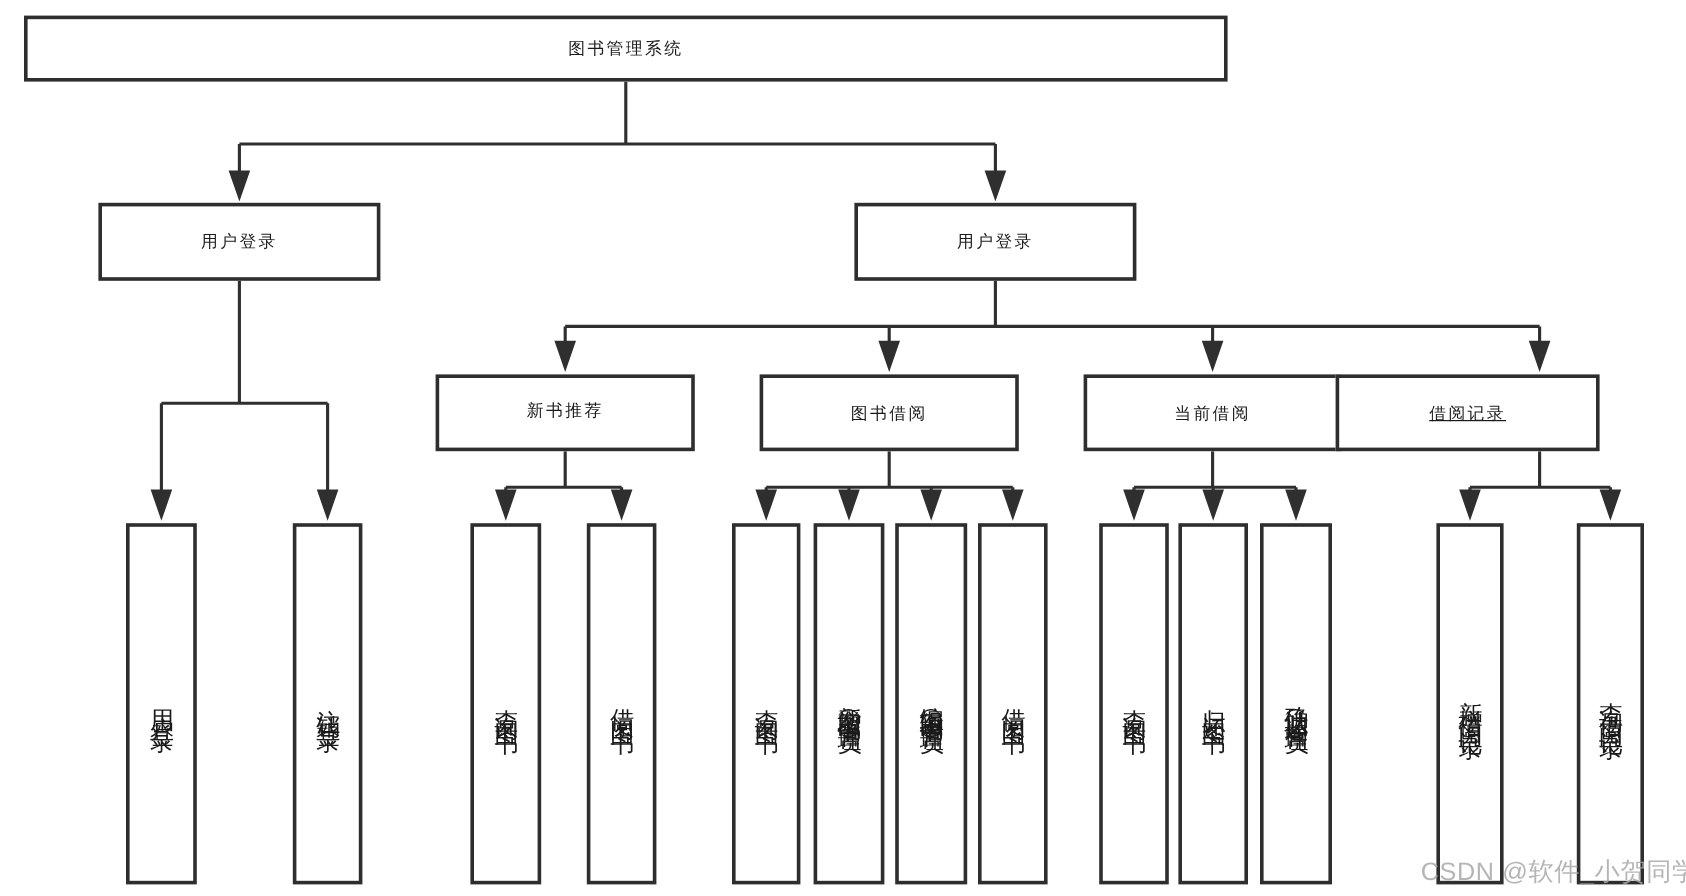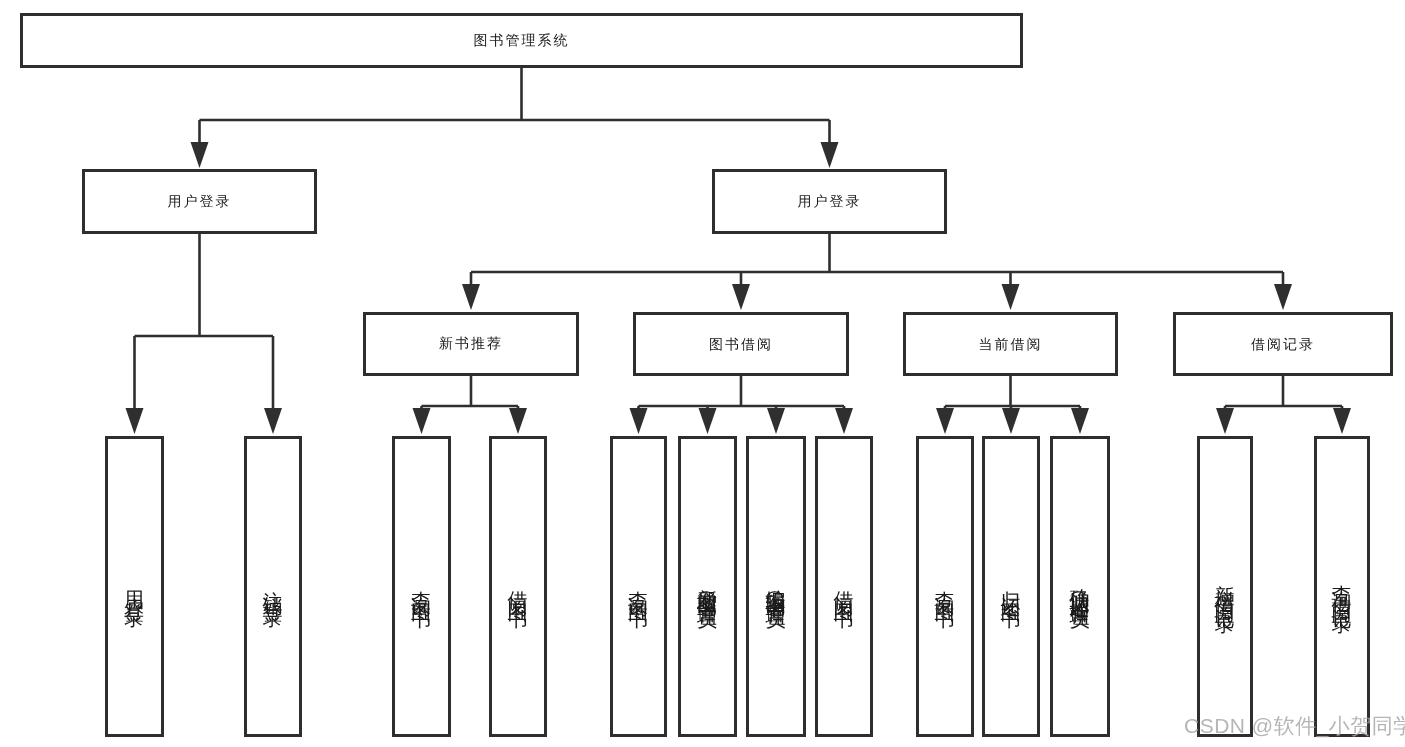--- a/index.html
+++ b/index.html
@@ -95,21 +95,21 @@
   </svg>
 
   <div class="node" style="left:20px; top:13px; width:1003px; height:55px;">图书管理系统</div>
 
   <div class="node" style="left:82px; top:169px; width:235px; height:65px;">用户登录</div>
   <div class="node" style="left:712px; top:169px; width:235px; height:65px;">用户登录</div>
 
   <div class="node" style="left:363px; top:312px; width:216px; height:64px;font-family:Liberation Serif, serif;">新书推荐</div>
   <div class="node" style="left:633px; top:312px; width:216px; height:64px;">图书借阅</div>
   <div class="node" style="left:903px; top:312px; width:215px; height:64px;">当前借阅</div>
-  <div class="node" style="left:1173px; top:312px; width:220px; height:64px;">借阅记录</div>
+  <div class="node" style="left:1113px; top:312px; width:220px; height:64px;text-decoration:underline;">借阅记录</div>
 
   <div class="node vbox" style="left:105px; top:436px; width:59px; height:301px;">用户登录</div>
   <div class="node vbox" style="left:244px; top:436px; width:58px; height:301px;">注销登录</div>
 
   <div class="node vbox" style="left:392px; top:436px; width:59px; height:301px;">查询图书</div>
   <div class="node vbox" style="left:489px; top:436px; width:58px; height:301px;">借阅图书</div>
 
   <div class="node vbox" style="left:610px; top:436px; width:57px; height:301px;">查询图书</div>
   <div class="node vbox long" style="left:678px; top:436px; width:59px; height:301px;">新增图书（管理员）</div>
   <div class="node vbox long" style="left:746px; top:436px; width:60px; height:301px;">编辑图书（管理员）</div>

